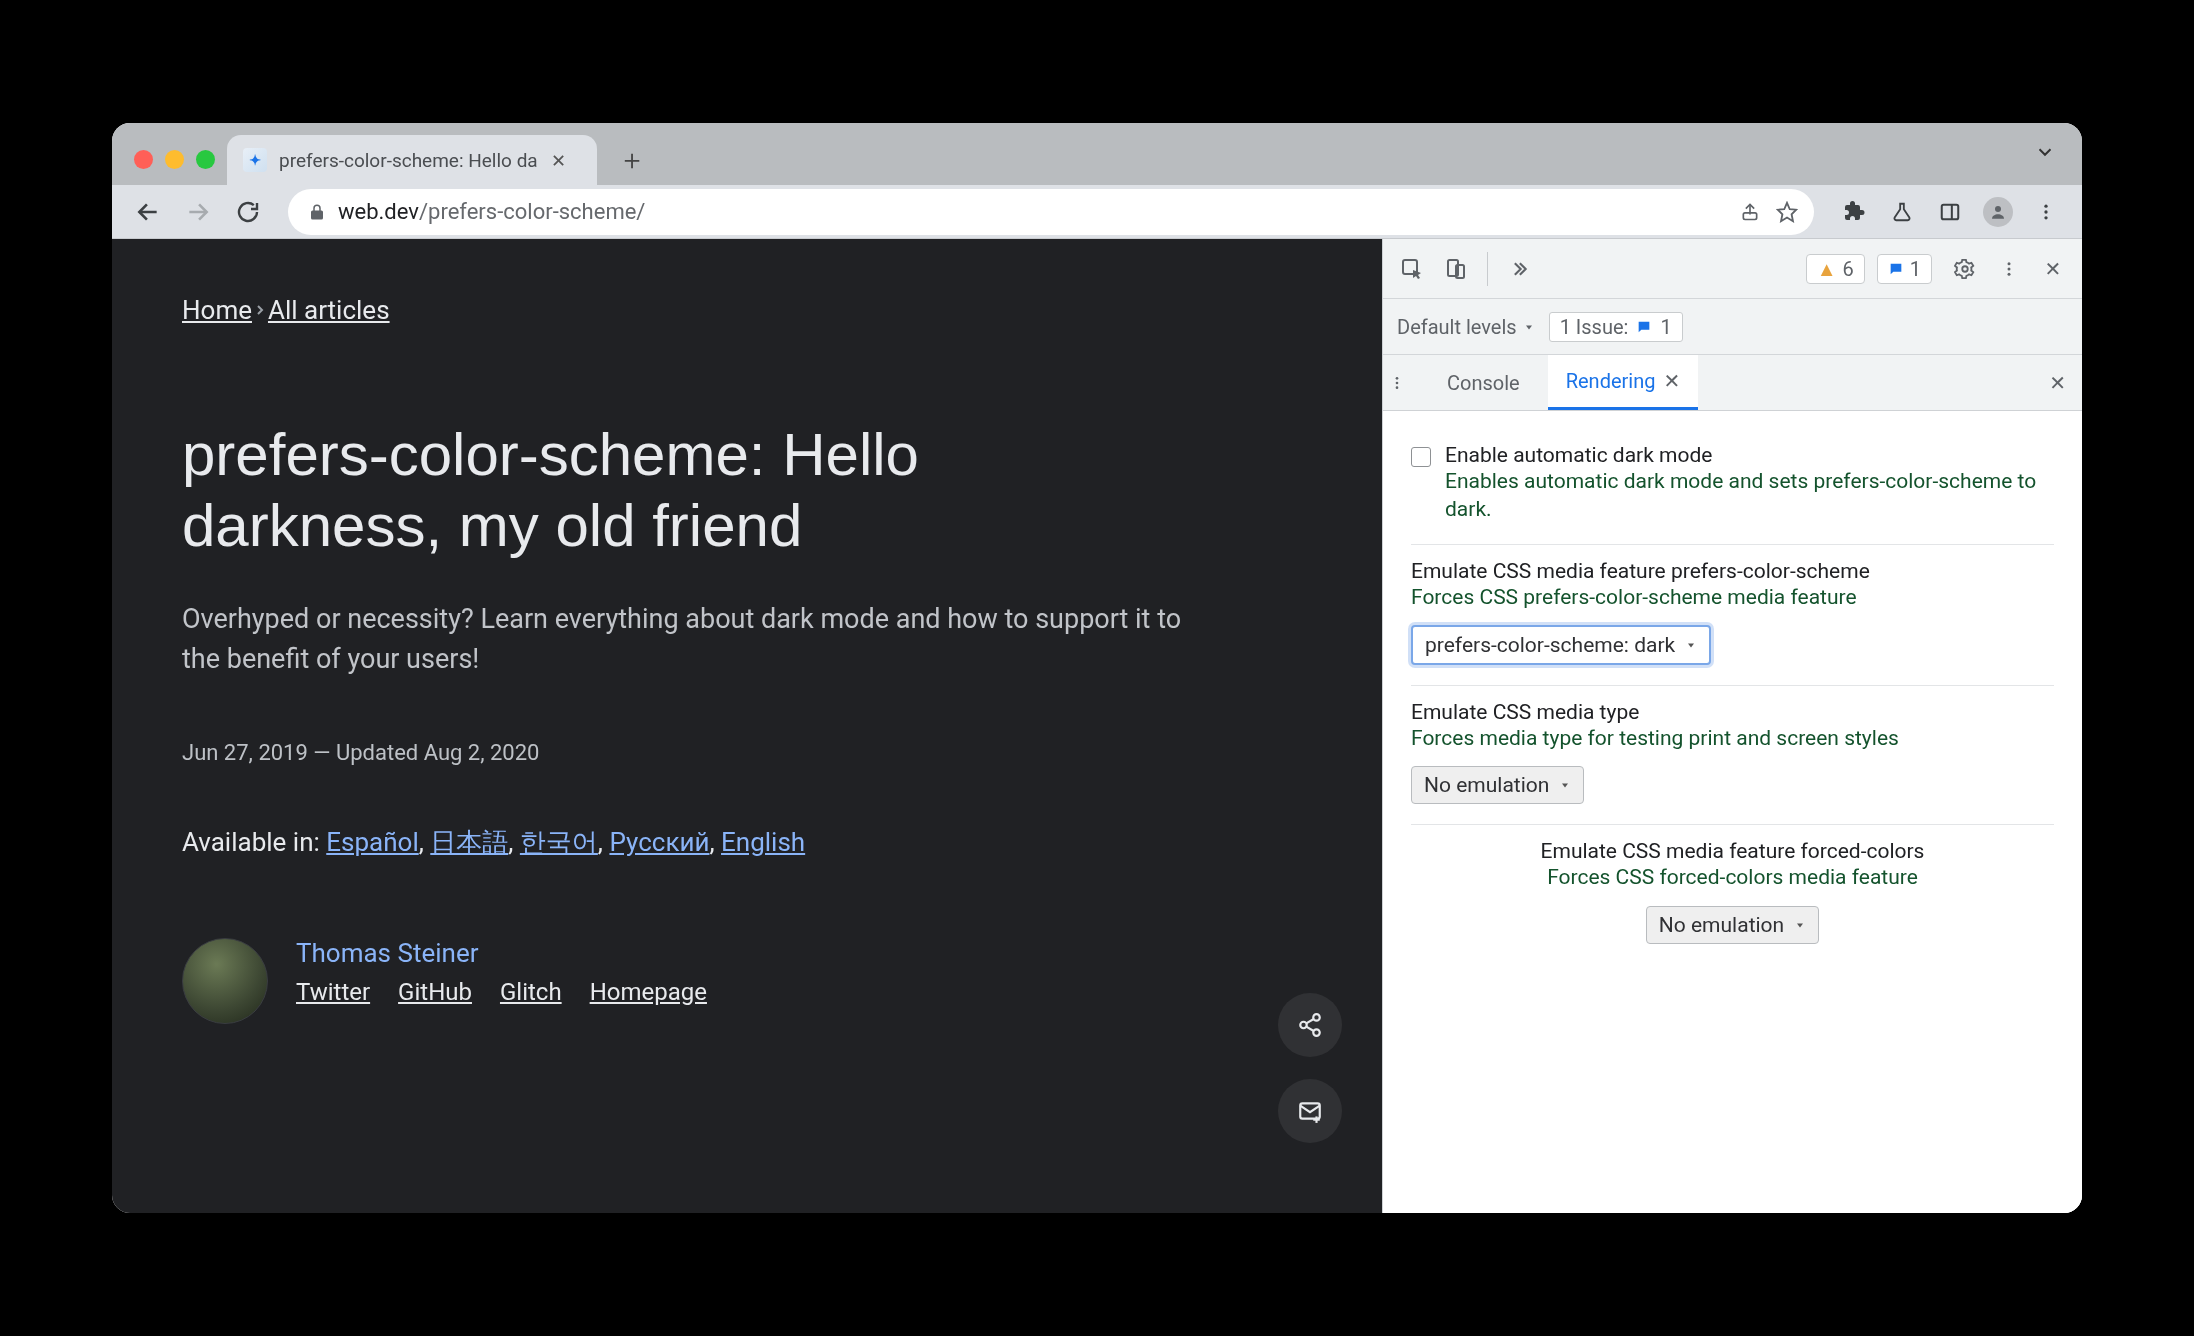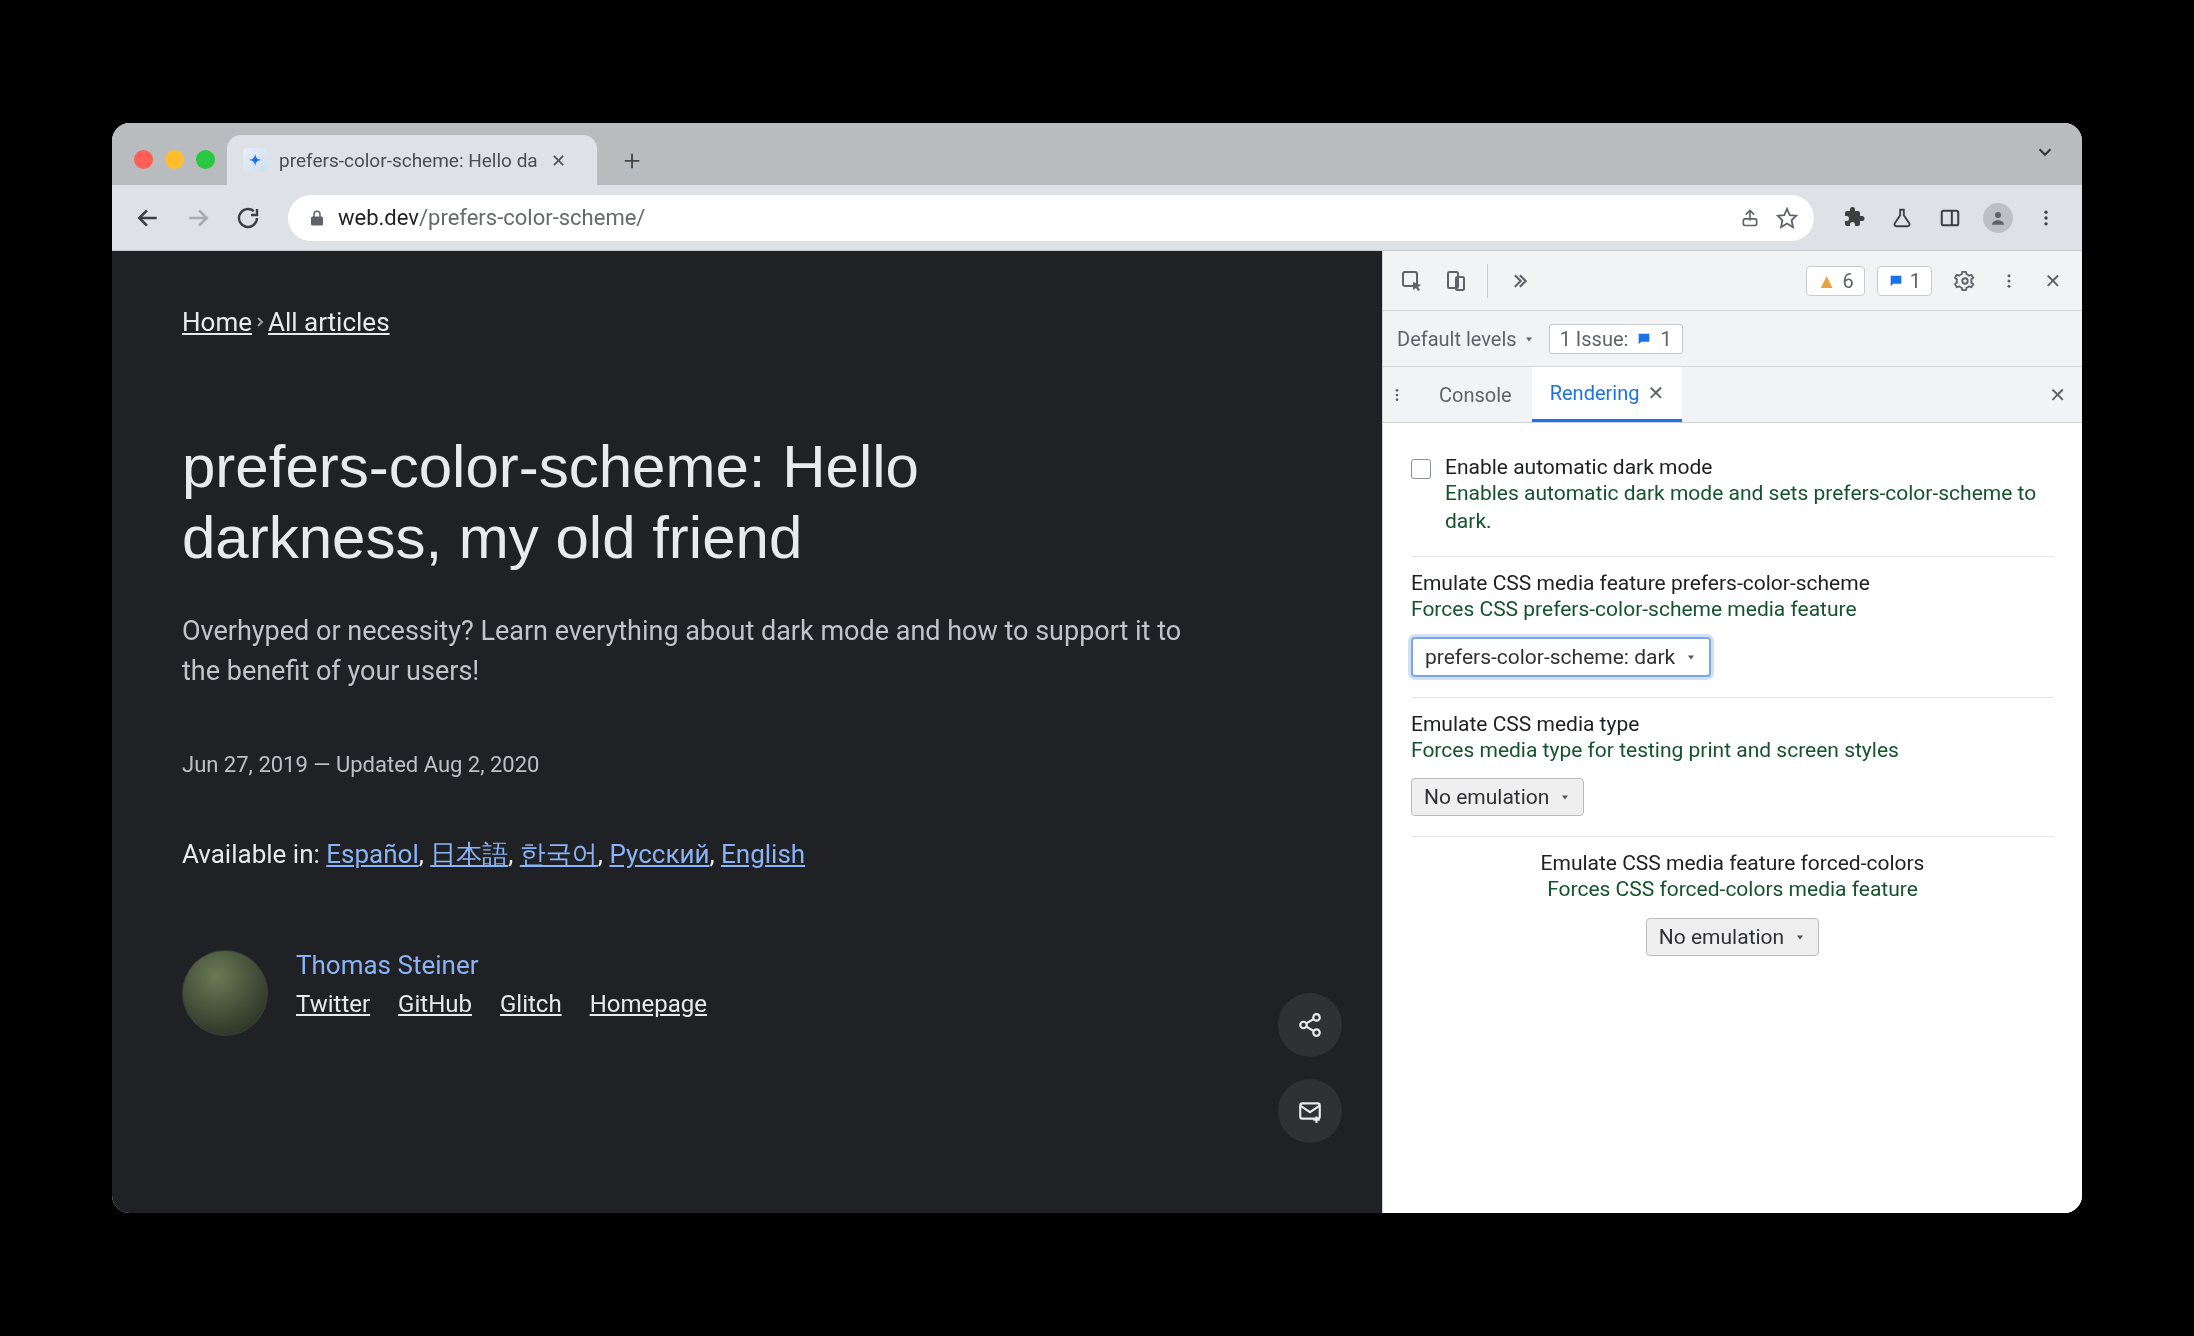--- a/index.html
+++ b/index.html
@@ -43,21 +43,21 @@
     display:flex;align-items:center;justify-content:center;
     color:#1a73e8;font-size:14px;font-weight:700;
   }
   .tab .title { flex:1; white-space:nowrap; overflow:hidden; text-overflow:clip; max-width:260px;}
   .tab .x { font-size:18px; color:#555;}
   .newtab { width:42px; height:42px; display:flex;align-items:center;justify-content:center;
     color:#444; font-size:28px; margin-left:14px; margin-bottom:4px;}
   .winchev { position:absolute; right:26px; top:18px; color:#333; }
   
   .toolbar {
-    height: 66px; background:#dee1e6;
+    height: 54px; background:#dee1e6;
     display:flex; align-items:center; gap:6px;
     padding: 0 14px;
     border-bottom:1px solid #c7cace;
   }
   .tbtn { width:44px;height:44px;display:flex;align-items:center;justify-content:center;color:#5f6368;border-radius:50%;}
   .tbtn.disabled{color:#a7abaf;}
   .omnibox {
     flex:1; height:46px; background:#fff; border-radius:23px;
     display:flex; align-items:center; gap:12px; padding:0 16px 0 20px;
     color:#202124; font-size:22px;
@@ -96,21 +96,21 @@
   .devtools{width:700px;background:#f1f3f4;border-left:1px solid #cfd2d5;display:flex;flex-direction:column;font-size:20px;color:#202124;}
   .dt-top{height:60px;background:#f1f3f4;border-bottom:1px solid #d3d6d9;display:flex;align-items:center;padding:0 10px;gap:6px;}
   .dt-sep{width:1px;height:34px;background:#c8cbce;margin:0 6px;}
   .dt-ico{width:38px;height:38px;display:flex;align-items:center;justify-content:center;color:#5f6368;border-radius:4px;}
   .chip{display:flex;align-items:center;gap:6px;border:1px solid #c9ccce;background:#fff;border-radius:4px;padding:2px 10px;color:#5f6368;font-size:20px;}
   .chip .warn{color:#e8a33d;}
   .chip .info{color:#1a73e8;}
   .dt-row2{height:56px;background:#f1f3f4;border-bottom:1px solid #d3d6d9;display:flex;align-items:center;padding:0 14px;gap:14px;color:#5f6368;}
   .dt-row2 .lvl{display:flex;align-items:center;gap:6px;text-align:right;}
   .dt-row2 .issuebox{border:1px solid #c9ccce;background:#fff;border-radius:3px;padding:2px 10px;display:flex;align-items:center;gap:8px;}
-  .dt-tabs{height:56px;background:#f1f3f4;border-bottom:1px solid #cfd2d5;display:flex;align-items:center;padding:0 6px;gap:2px;}
+  .dt-tabs{height:56px;background:#f1f3f4;border-bottom:1px solid #cfd2d5;display:flex;align-items:center;padding:0 6px;gap:10px;}
   .dt-tabs .more{width:30px;text-align:center;color:#5f6368;}
   .dt-tabs .tabbtn{padding:0 18px;height:100%;display:flex;align-items:center;gap:8px;color:#5f6368;}
   .dt-tabs .tabbtn.active{color:#1a73e8;border-bottom:3px solid #1a73e8;background:#fff;}
   .dt-tabs .close{margin-left:auto;margin-right:10px;color:#5f6368;}
   .dt-body{flex:1;background:#fff;overflow:auto;padding:18px 28px 20px 28px;}
   .setting{padding:14px 0 20px 0;border-bottom:1px solid #e3e5e7;}
   .setting:last-child{border-bottom:none;text-align:center;}
   .setting .row1{display:flex;align-items:flex-start;gap:14px;}
   .cb{width:20px;height:20px;border:1.5px solid #8e9194;border-radius:3px;margin-top:4px;flex-shrink:0;background:#fff;}
   .stitle{color:#202124;font-size:21px;}

